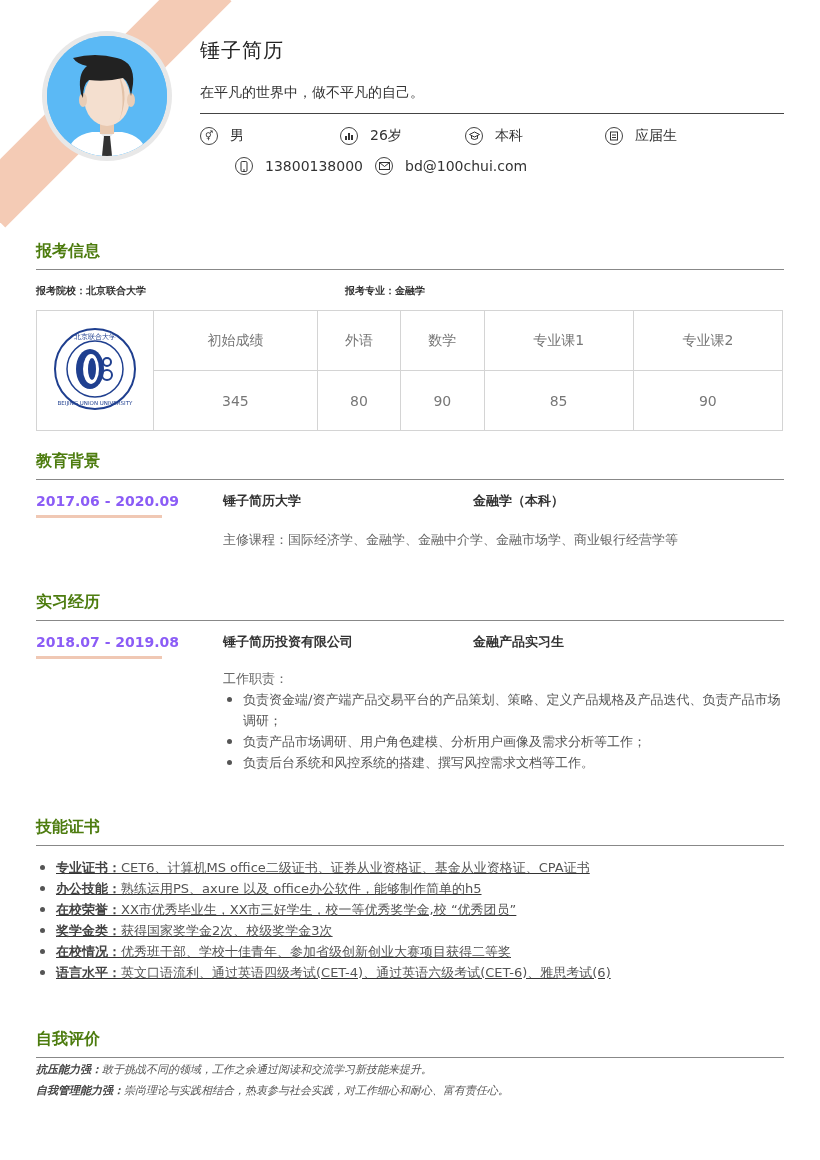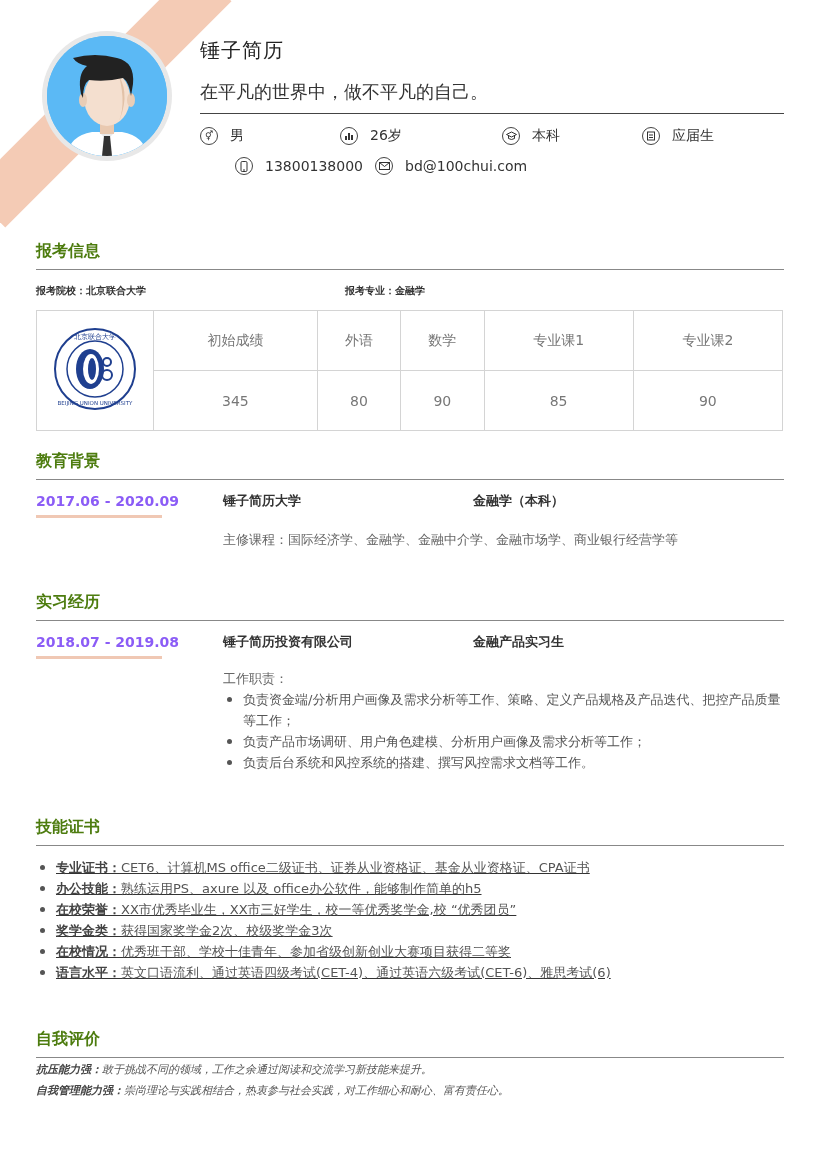--- a/index.html
+++ b/index.html
@@ -5,28 +5,28 @@
   * { box-sizing: border-box; margin: 0; padding: 0; }
   html, body { width: 820px; height: 1160px; background: #fff; overflow: hidden; }
   body { font-family: "DejaVu Sans", "Liberation Sans", sans-serif; color: #333; position: relative; }
 
   .stripe { position: absolute; left: -60px; top: 70px; width: 320px; height: 52px; background: #f4cbb5; transform: rotate(-45deg); transform-origin: center; }
   .avatar { position: absolute; left: 42px; top: 31px; width: 130px; height: 130px; border-radius: 50%; background: #e8e8e8; padding: 5px; }
   .avatar-inner { width: 120px; height: 120px; border-radius: 50%; background: #5bb9f5; overflow: hidden; position: relative; }
 
   .header { position: absolute; left: 200px; top: 30px; width: 584px; }
   .name { font-size: 20px; color: #222; height: 42px; line-height: 40px; letter-spacing: 1px; }
-  .motto { font-size: 18px; color: #333; margin-top: 10px; height: 20px; line-height: 20px; }
+  .motto { font-size: 14px; color: #333; margin-top: 10px; height: 20px; line-height: 20px; }
   .hr { border-top: 1px solid #444; margin-top: 11px; }
   .info-row { display: flex; margin-top: 12px; height: 20px; align-items: center; }
   .info-row.second { margin-top: 10px; padding-left: 35px; }
   .info-item { display: flex; align-items: center; font-size: 14px; color: #333; }
   .info-item .ic { width: 18px; height: 18px; border: 1.3px solid #444; border-radius: 50%; display: flex; align-items: center; justify-content: center; margin-right: 12px; font-size: 9px; color: #333; position: relative; }
   .w140 { width: 140px; }
-  .w138 { width: 162px; }
+  .w138 { width: 125px; }
 
   .section { position: absolute; left: 36px; width: 748px; }
   .sec-title { font-size: 16px; font-weight: bold; color: #4d7c0f; height: 26px; line-height: 26px; }
   .sec-line { border-top: 1px solid #888; margin-top: 5px; }
 
   .apply-row { display: flex; font-size: 10px; font-weight: bold; color: #333; margin-top: 12px; height: 18px; line-height: 18px; }
   .apply-row .a1 { width: 309px; }
 
   table.scores { border-collapse: collapse; margin-top: 10px; width: 747px; }
   table.scores td { border: 1px solid #d4d4d4; height: 46px; text-align: center; font-size: 14px; color: #777; }
@@ -189,21 +189,21 @@
   <div class="sec-line"></div>
   <div class="entry-head">
     <div class="date">2018.07 - 2019.08</div>
     <div class="org">锤子简历投资有限公司</div>
     <div class="role">金融产品实习生</div>
   </div>
   <div class="date-bar"></div>
   <div class="detail" style="margin-top:9px;">
     <div>工作职责：</div>
     <ul class="bul">
-      <li>负责资金端/分析用户画像及需求分析等工作、策略、定义产品规格及产品迭代、把控产品质量等工作；</li>
+      <li>负责资金端/资产端产品交易平台的产品策划、策略、定义产品规格及产品迭代、负责产品市场调研；</li>
       <li>负责产品市场调研、用户角色建模、分析用户画像及需求分析等工作；</li>
       <li>负责后台系统和风控系统的搭建、撰写风控需求文档等工作。</li>
     </ul>
   </div>
 </div>
 
 <div class="section" style="top:814px;">
   <div class="sec-title">技能证书</div>
   <div class="sec-line"></div>
   <ul class="skills">

